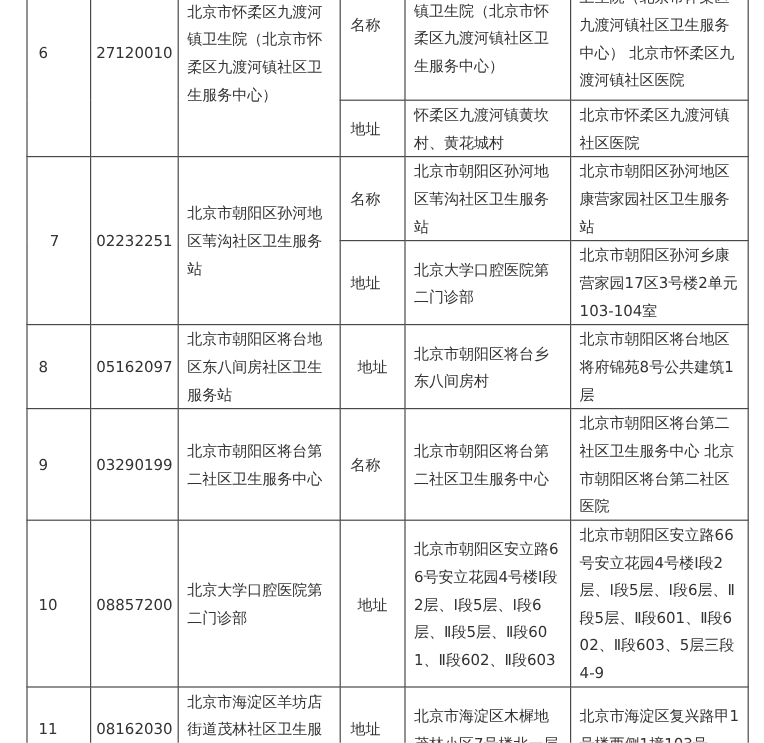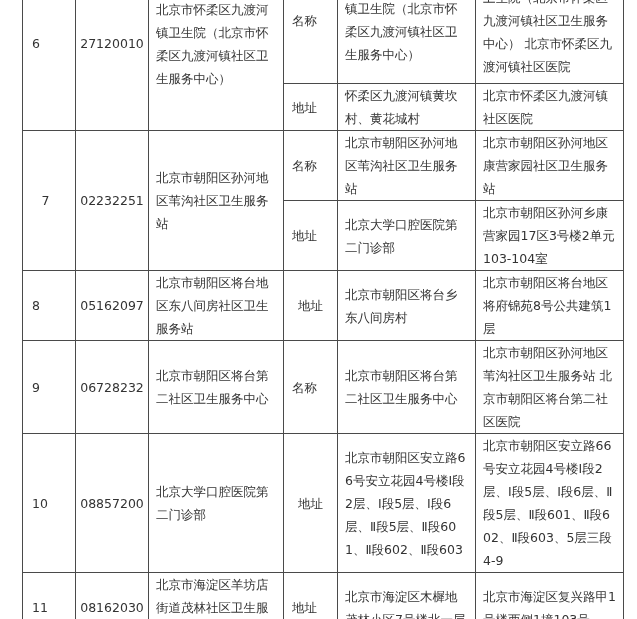--- a/index.html
+++ b/index.html
@@ -92,25 +92,25 @@
       <td class="num">8</td>
       <td class="code">05162097</td>
       <td>北京市朝阳区将台地区东八间房社区卫生服务站</td>
       <td class="field center">地址</td>
       <td>北京市朝阳区将台乡东八间房村</td>
       <td>北京市朝阳区将台地区将府锦苑8号公共建筑1层</td>
     </tr>
 
     <tr style="height:88px;">
       <td class="num">9</td>
-      <td class="code">06728232</td>
+      <td class="code">03290199</td>
       <td>北京市朝阳区将台第二社区卫生服务中心</td>
       <td class="field">名称</td>
       <td>北京市朝阳区将台第二社区卫生服务中心</td>
-      <td>北京市朝阳区孙河地区苇沟社区卫生服务站 北京市朝阳区将台第二社区医院</td>
+      <td>北京市朝阳区将台第二社区卫生服务中心 北京市朝阳区将台第二社区医院</td>
     </tr>
 
     <tr style="height:132px;">
       <td class="num">10</td>
       <td class="code">08857200</td>
       <td>北京大学口腔医院第二门诊部</td>
       <td class="field center">地址</td>
       <td>北京市朝阳区安立路66号安立花园4号楼Ⅰ段2层、Ⅰ段5层、Ⅰ段6层、Ⅱ段5层、Ⅱ段601、Ⅱ段602、Ⅱ段603</td>
       <td>北京市朝阳区安立路66号安立花园4号楼Ⅰ段2层、Ⅰ段5层、Ⅰ段6层、Ⅱ段5层、Ⅱ段601、Ⅱ段602、Ⅱ段603、5层三段4-9</td>
     </tr>

